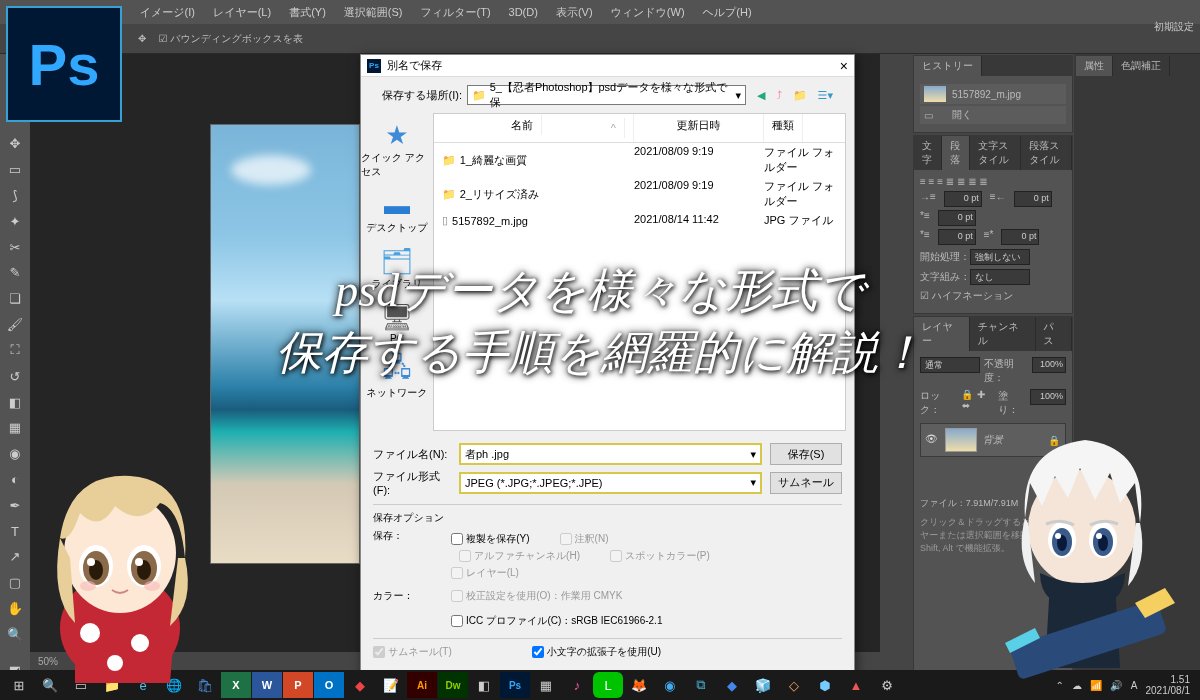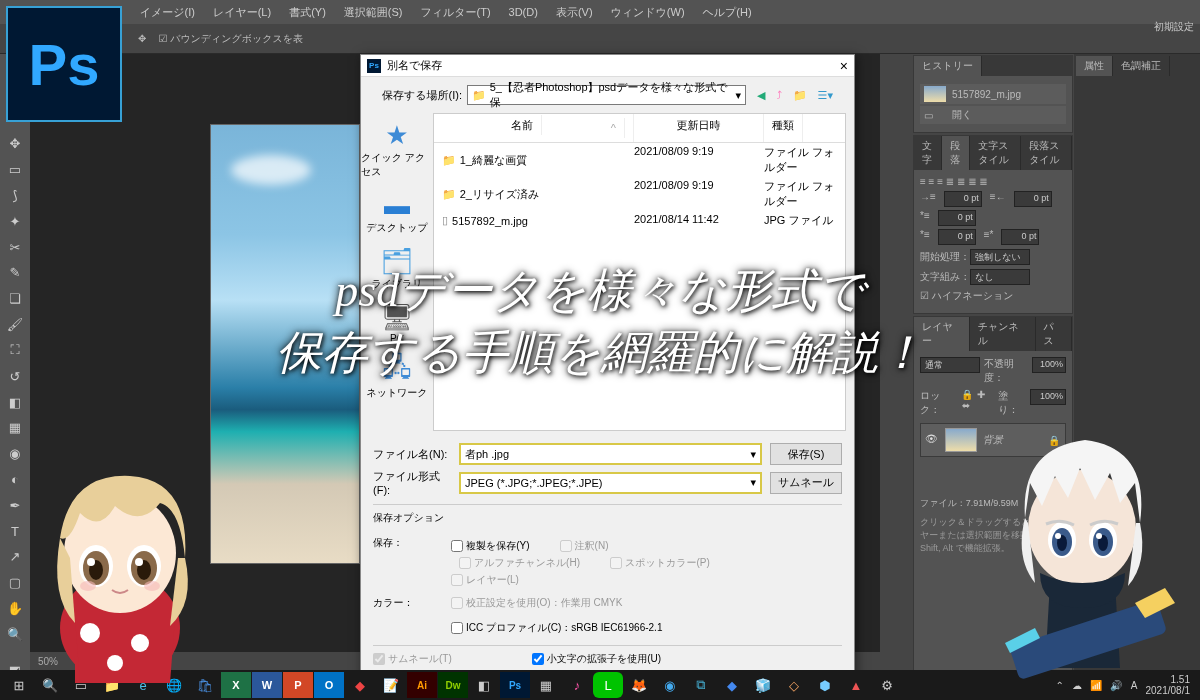--- a/index.html
+++ b/index.html
@@ -205,21 +205,21 @@
         <div style="display:flex;gap:4px;margin-bottom:6px">
           <span>ロック：</span> 🔒 ✚ ⬌
           <span style="margin-left:auto">塗り：</span><span class="numbox">100%</span>
         </div>
         <div class="layer-row">
           <span class="eye">👁</span>
           <div class="layer-thumb"></div>
           <span style="font-style:italic">背景</span>
           <span style="margin-left:auto">🔒</span>
         </div>
-        <div style="margin-top:40px;font-size:9px">ファイル：7.91M/9.59M</div>
+        <div style="margin-top:40px;font-size:9px">ファイル：7.91M/7.91M</div>
         <div style="margin-top:6px;font-size:9px;color:#999">クリック＆ドラッグすると、レイヤーまたは選択範囲を移動します。Shift, Alt で機能拡張。</div>
       </div>
     </div>
   </div>
   <div class="rcol2">
     <div class="panel">
       <div class="tabs">
         <span class="tab active">属性</span>
         <span class="tab">色調補正</span>
       </div>
@@ -314,21 +314,21 @@
     </div>
     <div class="dlg-field">
       <label>ファイル形式(F):</label>
       <div class="dlg-combo">
           <span>JPEG (*.JPG;*.JPEG;*.JPE)</span>
           <span style="margin-left:auto">▾</span>
         </div>
       <div class="dlg-btn">サムネール</div>
     </div>
     <div class="dlg-opts">
-      <div style="font-size:10px;margin-bottom:11px">保存オプション</div>
+      <div style="font-size:10px;margin-bottom:4px">保存オプション</div>
       <div style="display:flex">
         <span class="olabel">保存：</span>
         <div>
           <div class="orow" style="padding-left:0">
             <label class="chk">
                 <input type="checkbox" style="">
                 <span>複製を保存(Y)</span>
               </label>
             <label class="chk">
                 <input type="checkbox" disabled="" style="">

